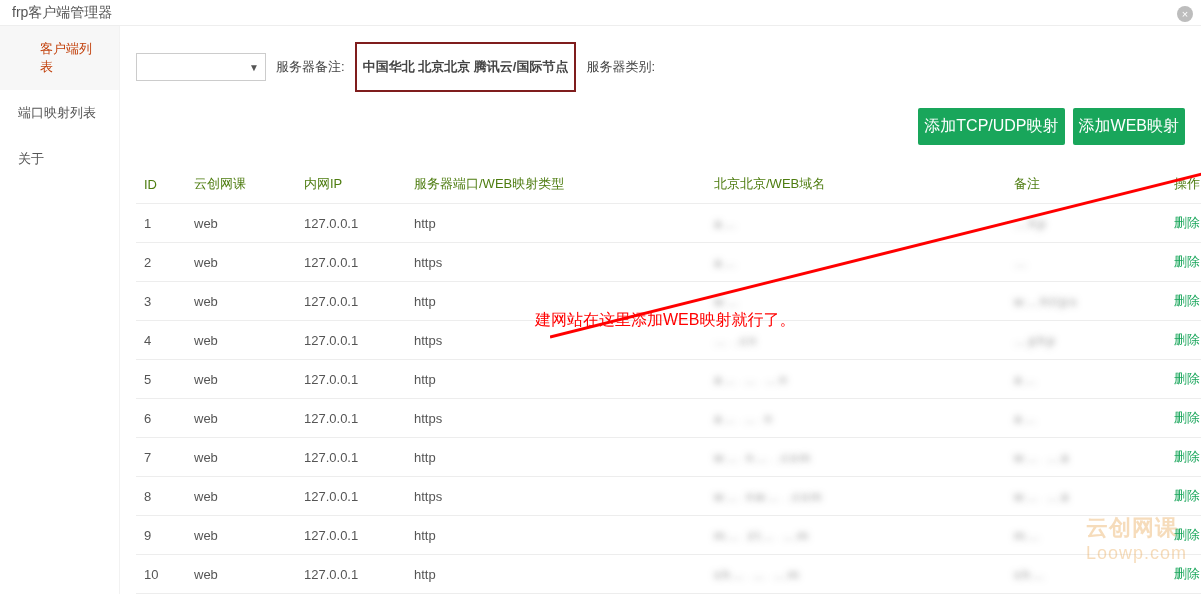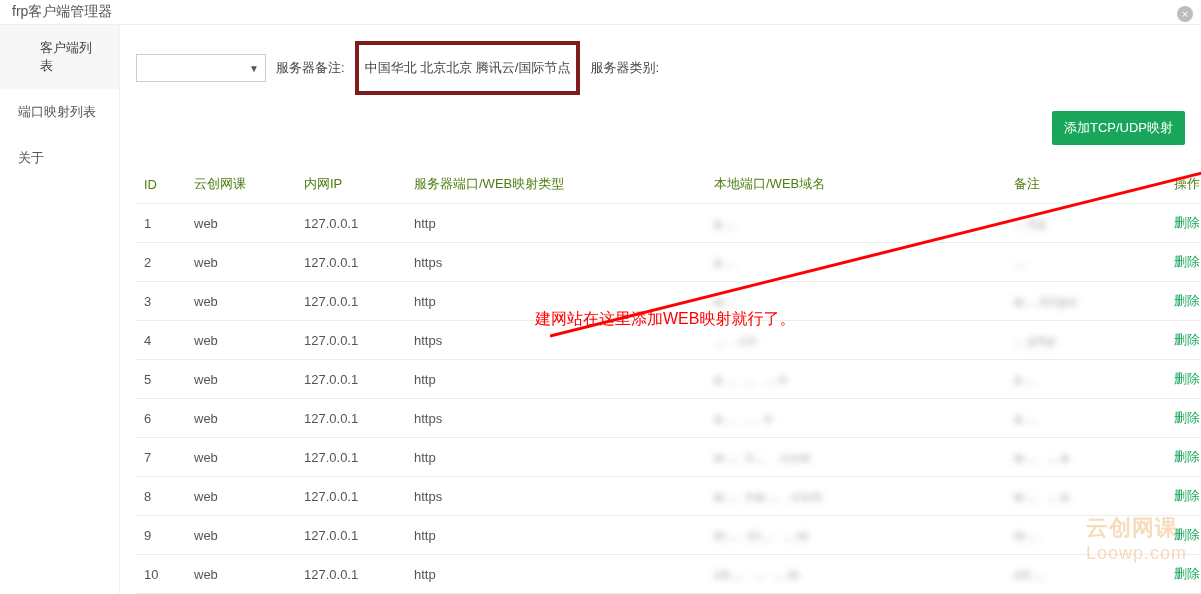--- a/index.html
+++ b/index.html
@@ -2,29 +2,29 @@
 <html><head>
 <meta charset="utf-8">
 <style>
   * { box-sizing: border-box; margin: 0; padding: 0; }
   html, body { width: 1201px; height: 594px; font-family: "Microsoft YaHei", Arial, sans-serif; font-size: 13px; color: #333; background: #fff; overflow: hidden; }
   .root { display: flex; flex-direction: column; height: 100%; position: relative; }
   .header { height: 40px; display: flex; align-items: center; padding: 0 12px; border-bottom: 1px solid #eee; font-size: 14px; color: #555; }
   .body { display: flex; flex: 1; }
   .sidebar { width: 120px; background: #fff; border-right: 1px solid #f2f2f2; }
   .sidebar-item { padding: 14px 18px; font-size: 13px; color: #555; cursor: pointer; }
-  .sidebar-item.active { background: #f7f7f7; color: #404040; padding-left: 40px; }
+  .sidebar-item.active { background: #f7f7f7; color: #c2410c; padding-left: 40px; }
   .main { flex: 1; padding: 10px 16px 0 16px; position: relative; overflow: hidden; }
   .toolbar { display: flex; align-items: center; gap: 10px; font-size: 13px; color: #444; padding: 6px 0 16px 0; flex-wrap: wrap; }
   .select { width: 130px; height: 28px; border: 1px solid #ccc; background: #fff; display: flex; align-items: center; justify-content: flex-end; padding: 0 6px; cursor: pointer; }
   .select-caret { font-size: 10px; color: #555; }
   .label { font-size: 13px; color: #444; }
-  .remark-box { border: 4px solid #7f1d1d; padding: 14px 6px; font-size: 13px; }
+  .remark-box { border: 2px solid #7f1d1d; padding: 14px 6px; font-size: 13px; font-weight: bold; }
   .actions-row { display: flex; justify-content: flex-end; gap: 8px; padding: 0 0 20px 0; }
-  .btn-green { background: #19a65b; color: #fff; border: none; padding: 8px 12px; font-size: 13px; border-radius: 2px; cursor: pointer; }
+  .btn-green { background: #19a65b; color: #fff; border: none; padding: 8px 6px; font-size: 16px; border-radius: 2px; cursor: pointer; }
   .table { width: 100%; border-collapse: collapse; table-layout: fixed; }
   .table th, .table td { text-align: left; font-weight: normal; padding: 10px 8px; border-bottom: 1px solid #ededed; font-size: 13px; color: #555; white-space: nowrap; overflow: hidden; text-overflow: ellipsis; }
   .table th { color: #4d7c0f; }
   .col-id   { width: 50px; }
   .col-type { width: 110px; }
   .col-ip   { width: 110px; }
   .col-port { width: 300px; }
   .col-dom  { width: 300px; }
   .col-note { width: 160px; }
   .col-op   { width: 60px; }
@@ -69,39 +69,42 @@
         <span class="label">服务器备注:</span>
         <span class="remark-box">中国华北 北京北京 腾讯云/国际节点</span>
         <span class="label">服务器类别:</span>
         <span class="label"></span>
       </div>
 
       <div class="actions-row">
         <button class="btn-green">
           <span>添加TCP/UDP映射</span>
         </button>
+        <button class="btn-green">
+          <span>添加WEB映射</span>
+        </button>
       </div>
 
       <table class="table">
         <colgroup>
           <col class="col-id">
             <col class="col-type">
             <col class="col-ip">
             <col class="col-port">
             <col class="col-dom">
             <col class="col-note">
             <col class="col-op">
         </colgroup>
         <thead>
           <tr>
             <th>ID</th>
             <th>云创网课</th>
             <th>内网IP</th>
             <th>服务器端口/WEB映射类型</th>
-            <th>本地端口/WEB域名</th>
+            <th>北京北京/WEB域名</th>
             <th>备注</th>
             <th>操作</th>
           </tr>
         </thead>
         <tbody id="table-body">
             <tr>
               <td>1</td>
               <td>web</td>
               <td>127.0.0.1</td>
               <td>http</td>

